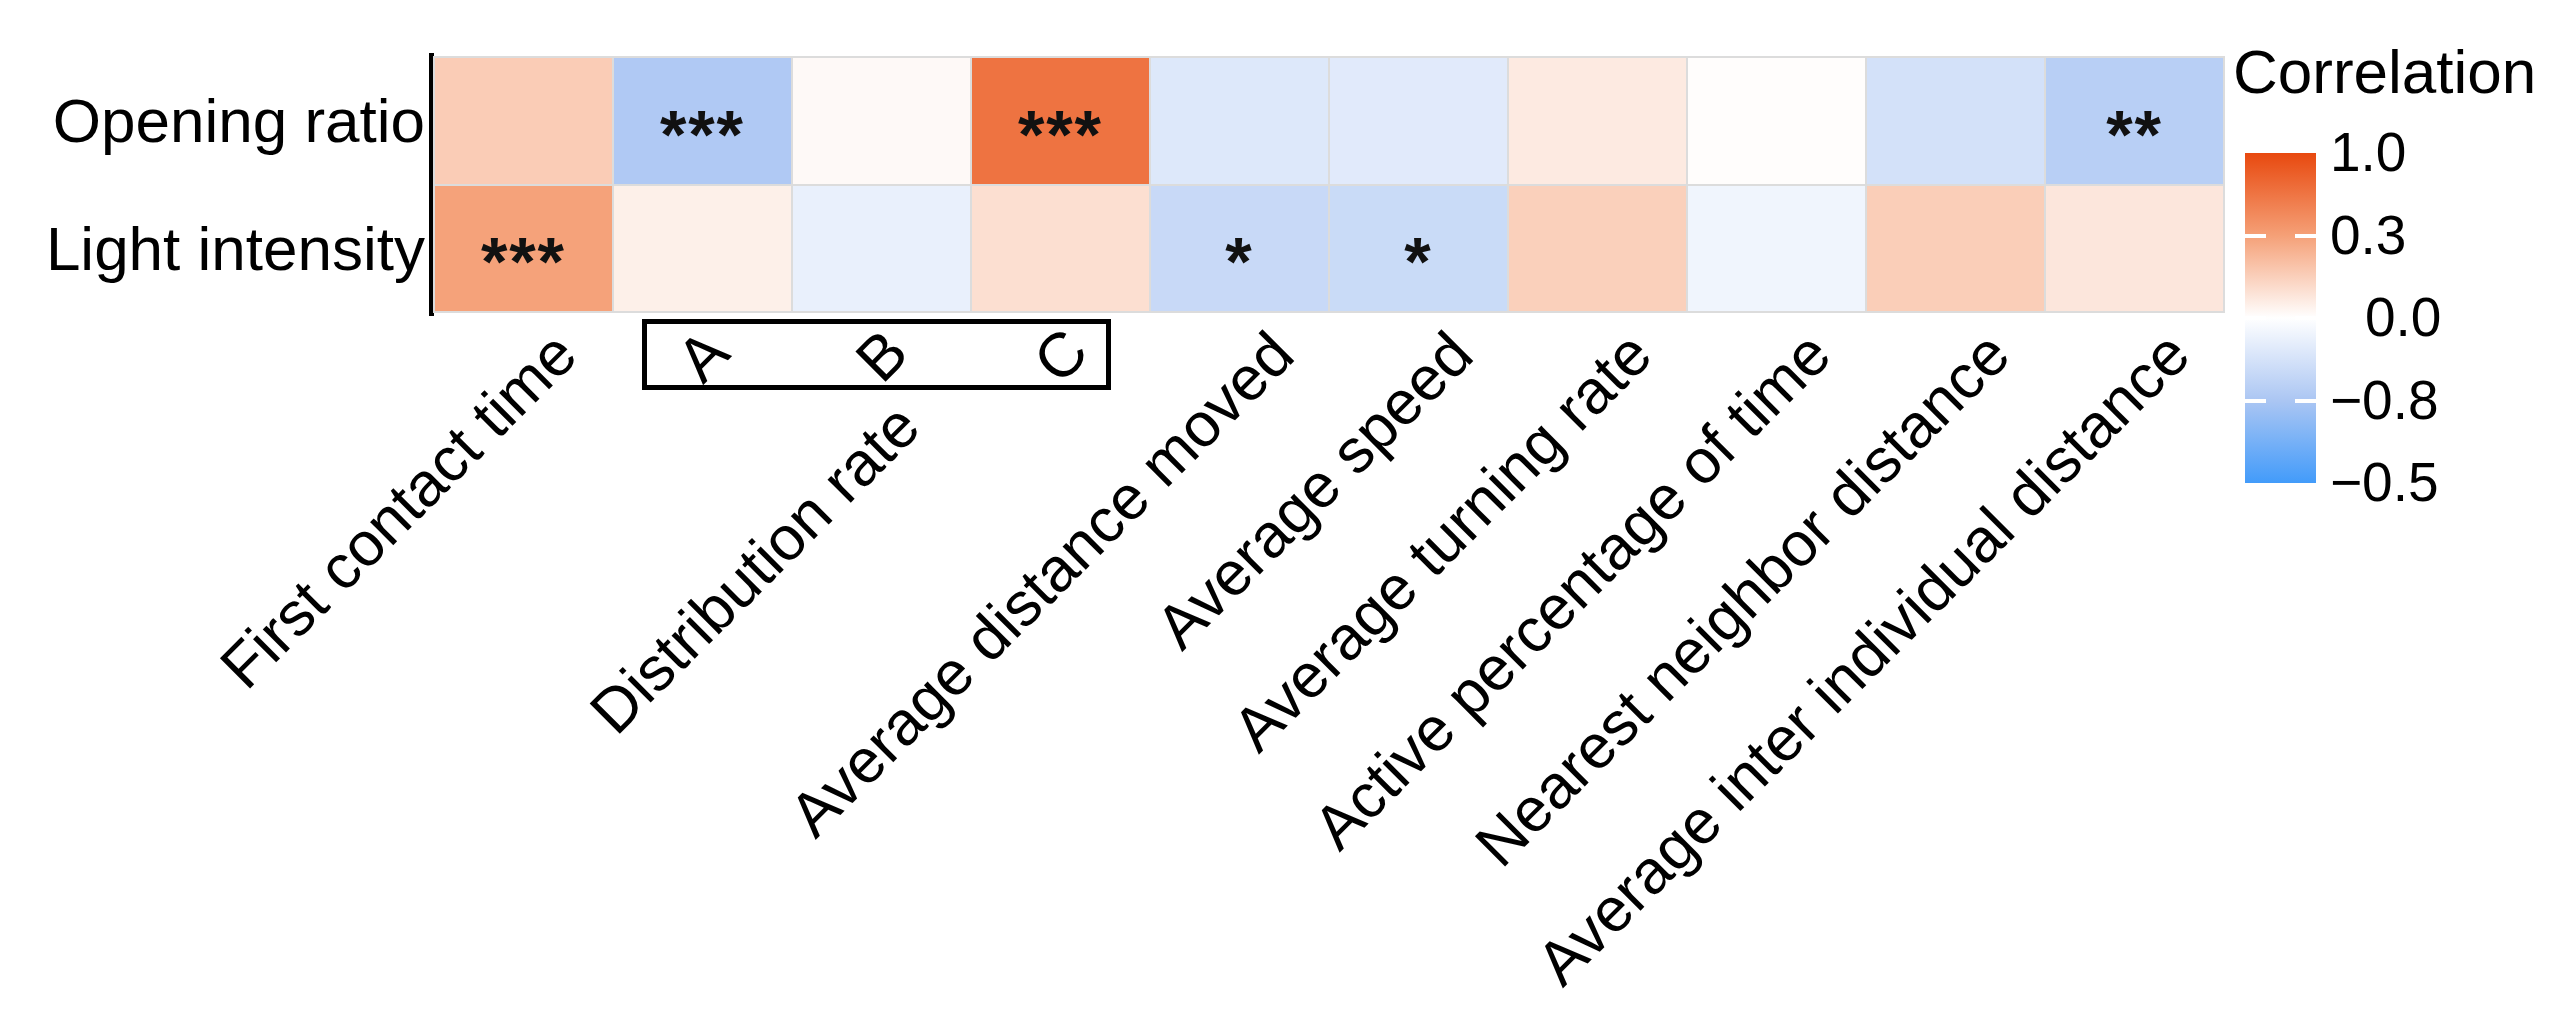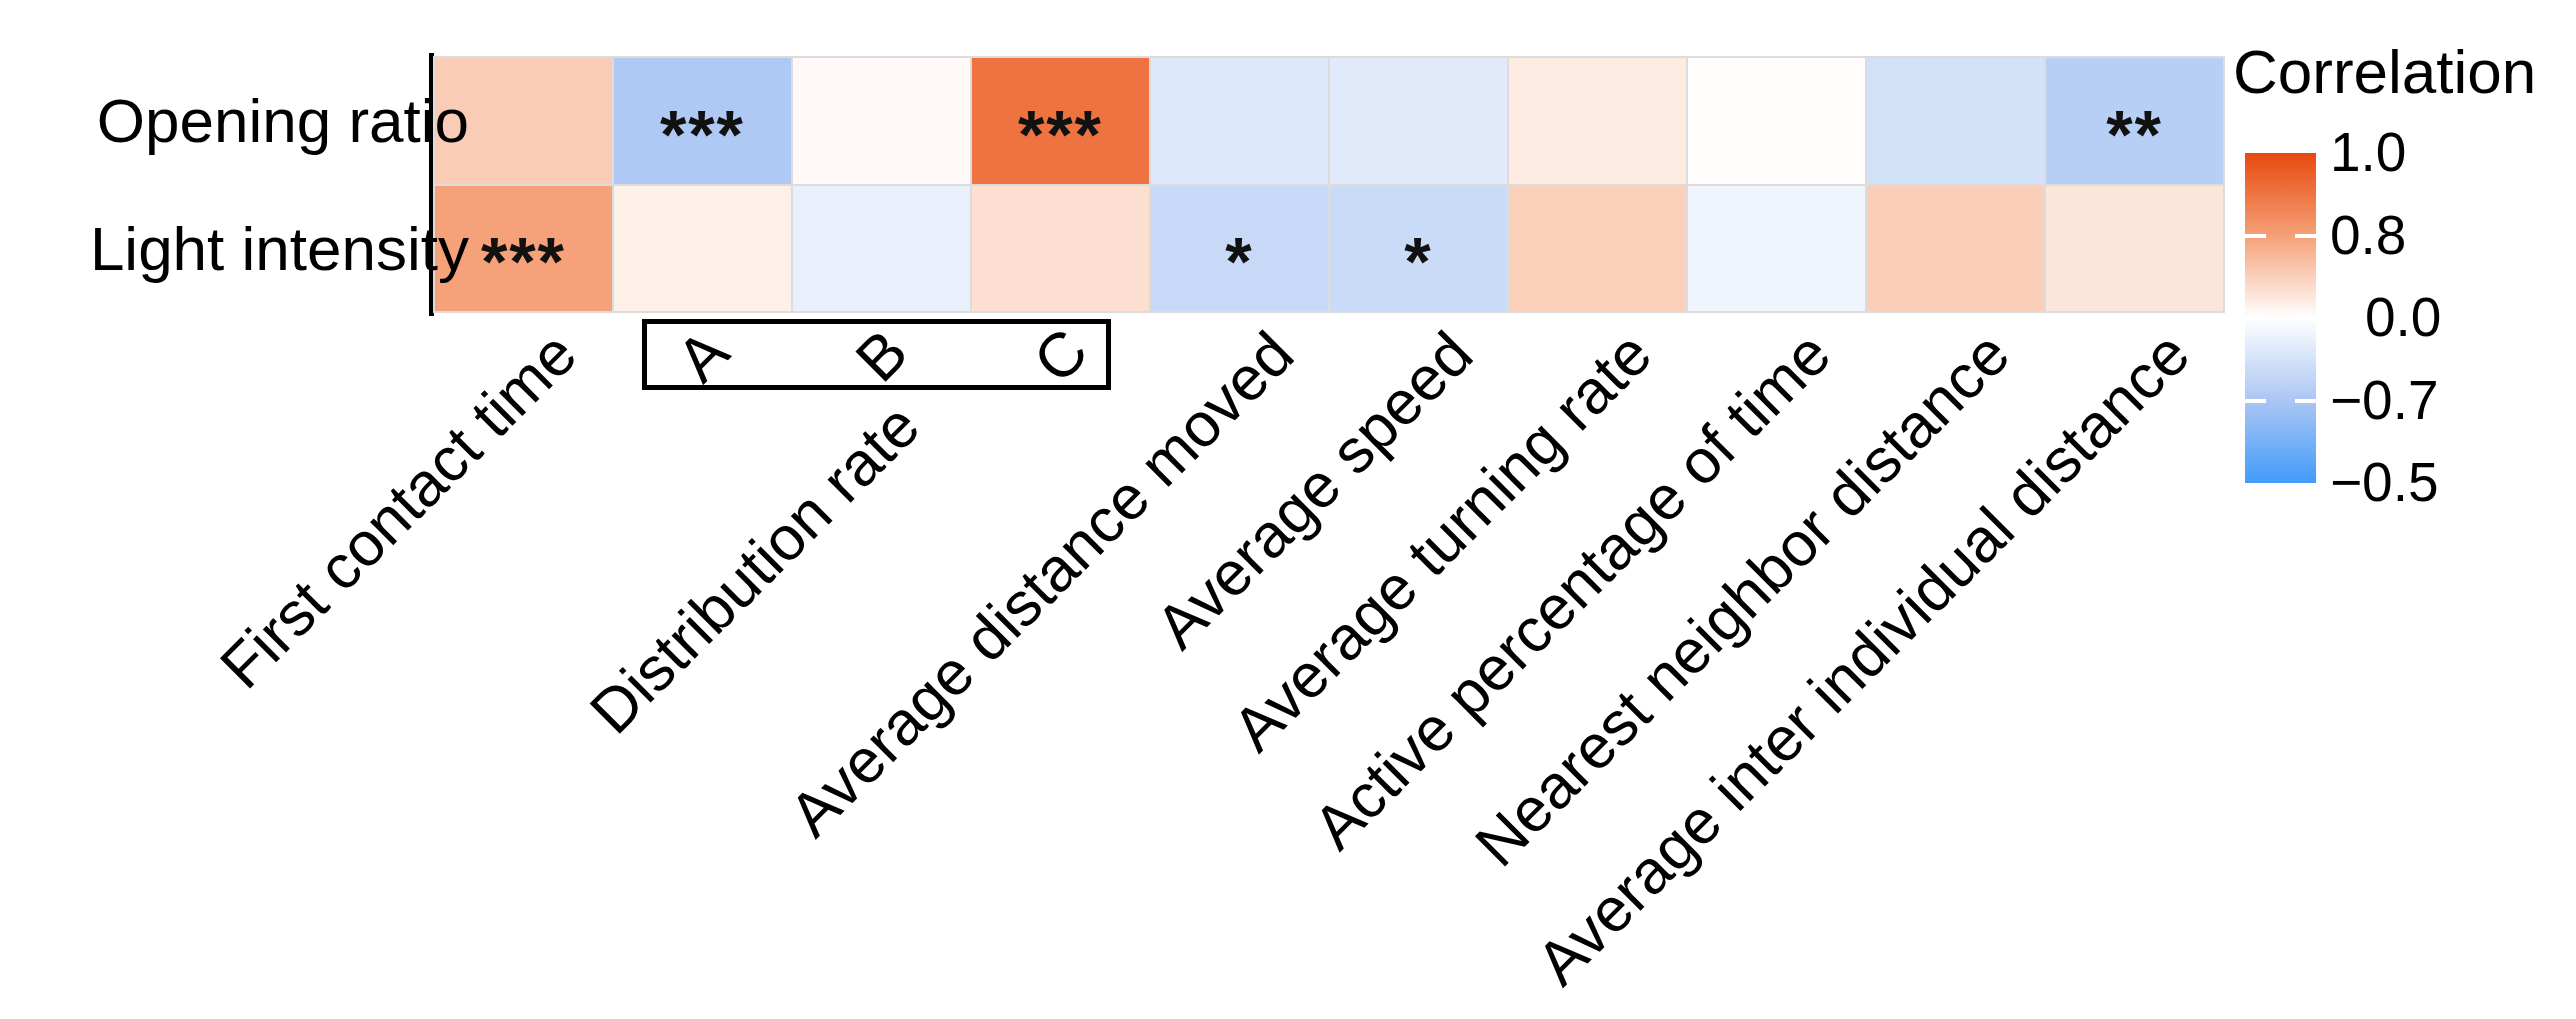--- a/index.html
+++ b/index.html
@@ -29,21 +29,20 @@
     transform:translateY(13.3px);
     color:#111;
   }
   .axis-line{position:absolute;background:#000;}
   .row-label{
     position:absolute;
     text-align:right;
     font-size:62px;
     line-height:71px;
     white-space:nowrap;
-    padding-left:44px;
   }
   .col-label{
     position:absolute;
     font-size:62px;
     line-height:66px;
     white-space:nowrap;
     text-align:right;
     transform:rotate(-45deg);
     transform-origin:100% 0%;
   }
@@ -130,26 +129,26 @@
       <div class="col-label" style="width: 978px; left: 997px; top: 320px;">Nearest neighbor distance</div>
       <div class="col-label" style="width: 978px; left: 1177px; top: 320px;">Average inter individual distance</div>
       <div class="col-label" style="width: 978px; left: -93px; top: 392px;">Distribution rate</div>
     </div>
   <div class="group-box" id="group-box" style="left: 642px; top: 319px; width: 469px; height: 71px;"></div>
   <div id="legend">
     <div class="legend-title" style="left: 2233px; top: 39px;">Correlation</div>
     <div class="legend-bar" id="legend-bar" style="background: linear-gradient(rgb(232, 73, 15) 0%, rgb(245, 160, 119) 25%, rgb(255, 255, 255) 50%, rgb(171, 198, 243) 75%, rgb(66, 155, 250) 100%); left: 2245px; top: 153px; width: 71px; height: 330px;"></div>
     <div id="legend-ticks">
         <div class="legend-tick-label" style="left: 2330px; top: 125px; text-align: center;">1.0</div>
-        <div class="legend-tick-label" style="left: 2330px; top: 208px;">0.8</div>
+        <div class="legend-tick-label" style="left: 2330px; top: 208px;">0.3</div>
         <div class="legend-tick-mark" style="left: 2245px; top: 234px;"></div>
         <div class="legend-tick-mark" style="left: 2295px; top: 234px;"></div>
         <div class="legend-tick-label" style="left: 2330px; top: 290px; margin-left: 35px;">0.0</div>
         <div class="legend-tick-mark" style="left: 2245px; top: 316px;"></div>
         <div class="legend-tick-mark" style="left: 2295px; top: 316px;"></div>
-        <div class="legend-tick-label" style="left: 2330px; top: 373px;">−0.7</div>
+        <div class="legend-tick-label" style="left: 2330px; top: 373px;">−0.8</div>
         <div class="legend-tick-mark" style="left: 2245px; top: 399px;"></div>
         <div class="legend-tick-mark" style="left: 2295px; top: 399px;"></div>
         <div class="legend-tick-label" style="left: 2330px; top: 455px;">−0.5</div>
       </div>
   </div>
 </div>
 
 
 </body></html>

